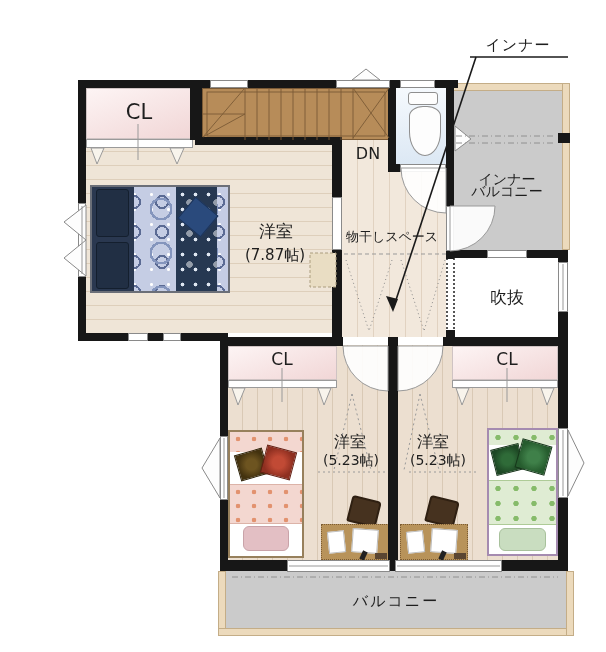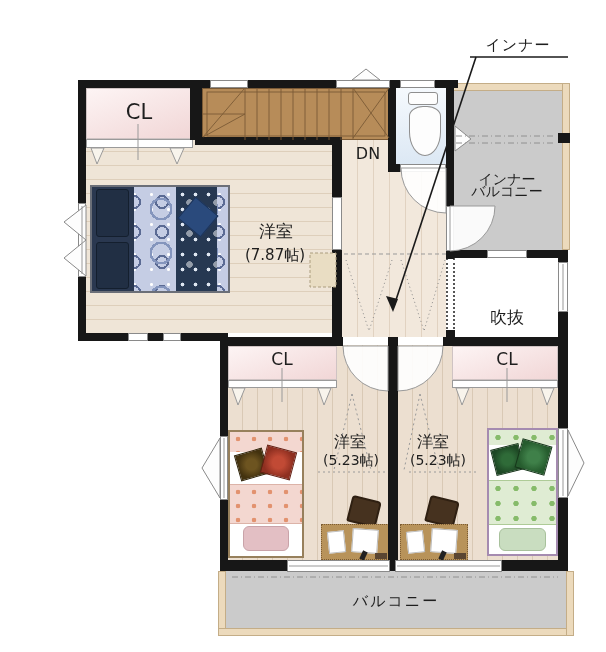--- a/index.html
+++ b/index.html
@@ -206,23 +206,24 @@
       <line x1="476" y1="57" x2="394" y2="306" stroke="#1a1a1a" stroke-width="1.6"></line>
       <polygon points="393,312 386,296 398,299" fill="#1a1a1a"></polygon>
     </g>
   </svg>
 
   <div class="txt" style="left:518px;top:45px;font-size:15px;letter-spacing:1px;">インナー</div>
   <div class="txt" style="left:139px;top:112px;font-size:21px;">CL</div>
   <div class="txt" style="left:368px;top:153px;font-size:16px;">DN</div>
   <div class="txt" style="left:276px;top:231px;font-size:17px;">洋室</div>
   <div class="txt" style="left:275px;top:255px;font-size:15px;">(7.87帖)</div>
+  <div class="txt" style="left:392px;top:237px;font-size:13px;">物干しスペース</div>
   <div class="txt" style="left:507px;top:180px;font-size:14px;">インナー</div>
   <div class="txt" style="left:507px;top:192px;font-size:14px;">バルコニー</div>
-  <div class="txt" style="left:507px;top:297px;font-size:17px;margin-top:20px;">吹抜</div>
+  <div class="txt" style="left:507px;top:297px;font-size:17px;">吹抜</div>
   <div class="txt" style="left:282px;top:359px;font-size:17px;">CL</div>
   <div class="txt" style="left:507px;top:359px;font-size:17px;">CL</div>
   <div class="txt" style="left:350px;top:442px;font-size:16px;">洋室</div>
   <div class="txt" style="left:351px;top:461px;font-size:14px;">(5.23帖)</div>
   <div class="txt" style="left:433px;top:442px;font-size:16px;">洋室</div>
   <div class="txt" style="left:438px;top:461px;font-size:14px;">(5.23帖)</div>
   <div class="txt" style="left:396px;top:601px;font-size:15px;letter-spacing:2px;">バルコニー</div>
 
 </div>
 

